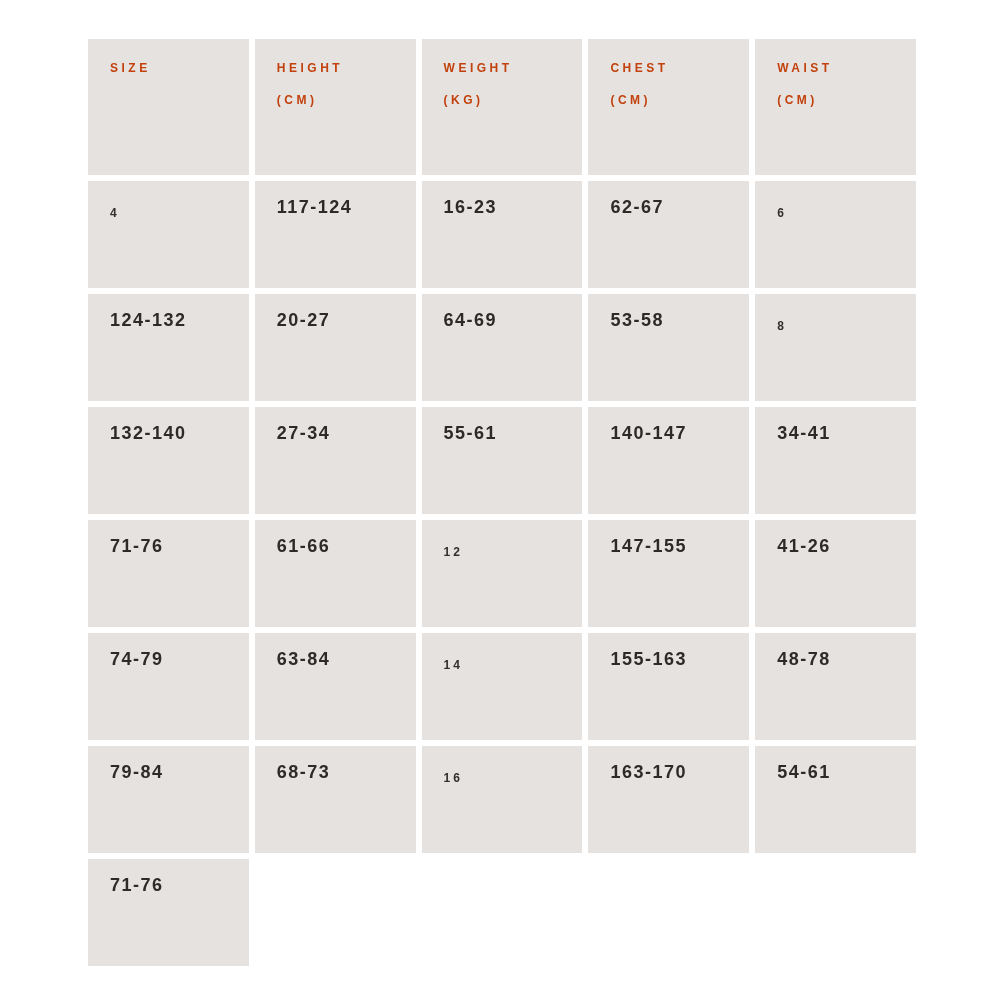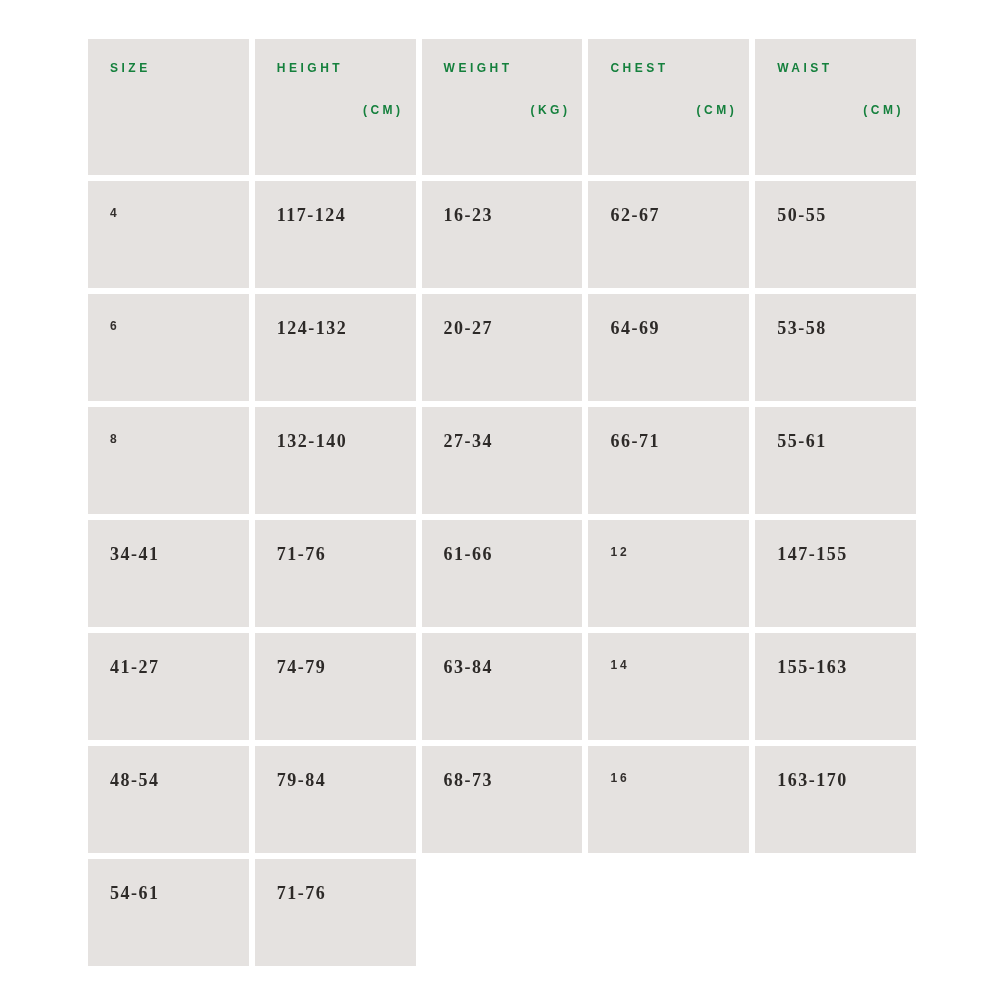--- a/index.html
+++ b/index.html
@@ -35,33 +35,31 @@
     padding: 22px 12px 0 22px;
     overflow: hidden;
   }
   .cell.header .hlabel,
   .cell.header .hunit {
     display: block;
     font-size: 12px;
     font-weight: bold;
     letter-spacing: 3.5px;
     line-height: 15px;
-    color: #15803d;
+    color: #c2410c;
   }
   .cell.header .hunit {
-    margin-top: 27px;
-    text-align: right;
+    margin-top: 17px;
   }
   .cell.value {
     font-size: 18px;
     font-weight: bold;
     letter-spacing: 1.5px;
     line-height: 21px;
-    padding-top: 24px;
-    font-family: Liberation Serif, serif;
+    padding-top: 16px;
   }
   .cell.size-cell {
     font-size: 12px;
     font-weight: bold;
     letter-spacing: 3px;
     line-height: 13px;
     padding-top: 26px;
     color: #332f2d;
   }
 </style>
@@ -89,47 +87,46 @@
     </div>
     <div class="cell header">
       <span class="hlabel">WAIST</span>
       <span class="hunit">(CM)</span>
     </div>
 
     <div class="cell size-cell">4</div>
     <div class="cell value">117-124</div>
     <div class="cell value">16-23</div>
     <div class="cell value">62-67</div>
-    <div class="cell value">50-55</div>
 
     <div class="cell size-cell">6</div>
     <div class="cell value">124-132</div>
     <div class="cell value">20-27</div>
     <div class="cell value">64-69</div>
     <div class="cell value">53-58</div>
 
     <div class="cell size-cell">8</div>
     <div class="cell value">132-140</div>
     <div class="cell value">27-34</div>
-    <div class="cell value">66-71</div>
     <div class="cell value">55-61</div>
 
+    <div class="cell value">140-147</div>
     <div class="cell value">34-41</div>
     <div class="cell value">71-76</div>
     <div class="cell value">61-66</div>
 
     <div class="cell size-cell">12</div>
     <div class="cell value">147-155</div>
-    <div class="cell value">41-27</div>
+    <div class="cell value">41-26</div>
     <div class="cell value">74-79</div>
     <div class="cell value">63-84</div>
 
     <div class="cell size-cell">14</div>
     <div class="cell value">155-163</div>
-    <div class="cell value">48-54</div>
+    <div class="cell value">48-78</div>
     <div class="cell value">79-84</div>
     <div class="cell value">68-73</div>
 
     <div class="cell size-cell">16</div>
     <div class="cell value">163-170</div>
     <div class="cell value">54-61</div>
     <div class="cell value">71-76</div>
 
   </div>
 </div>

